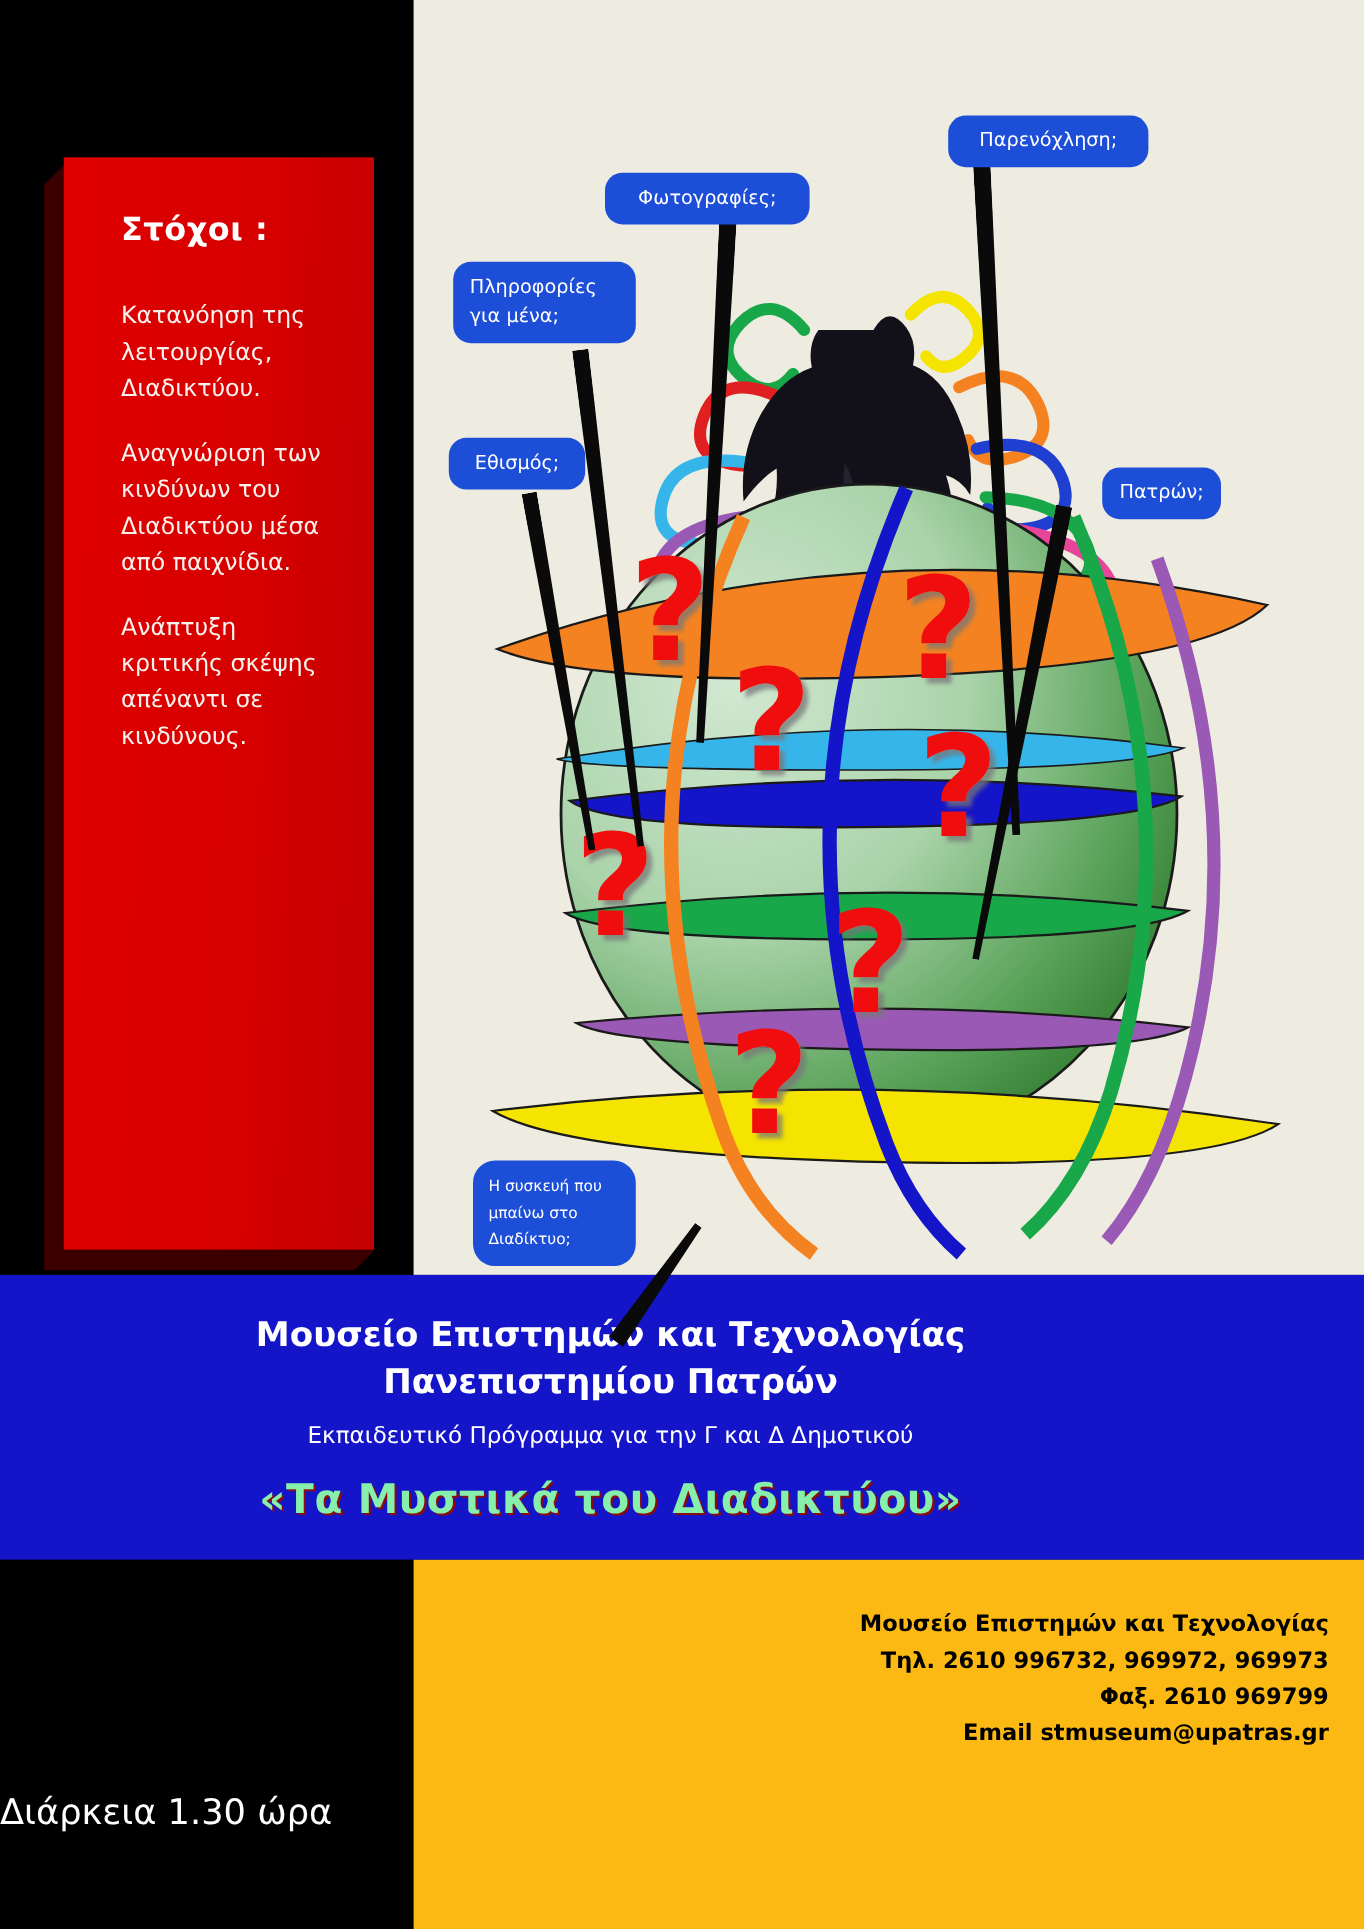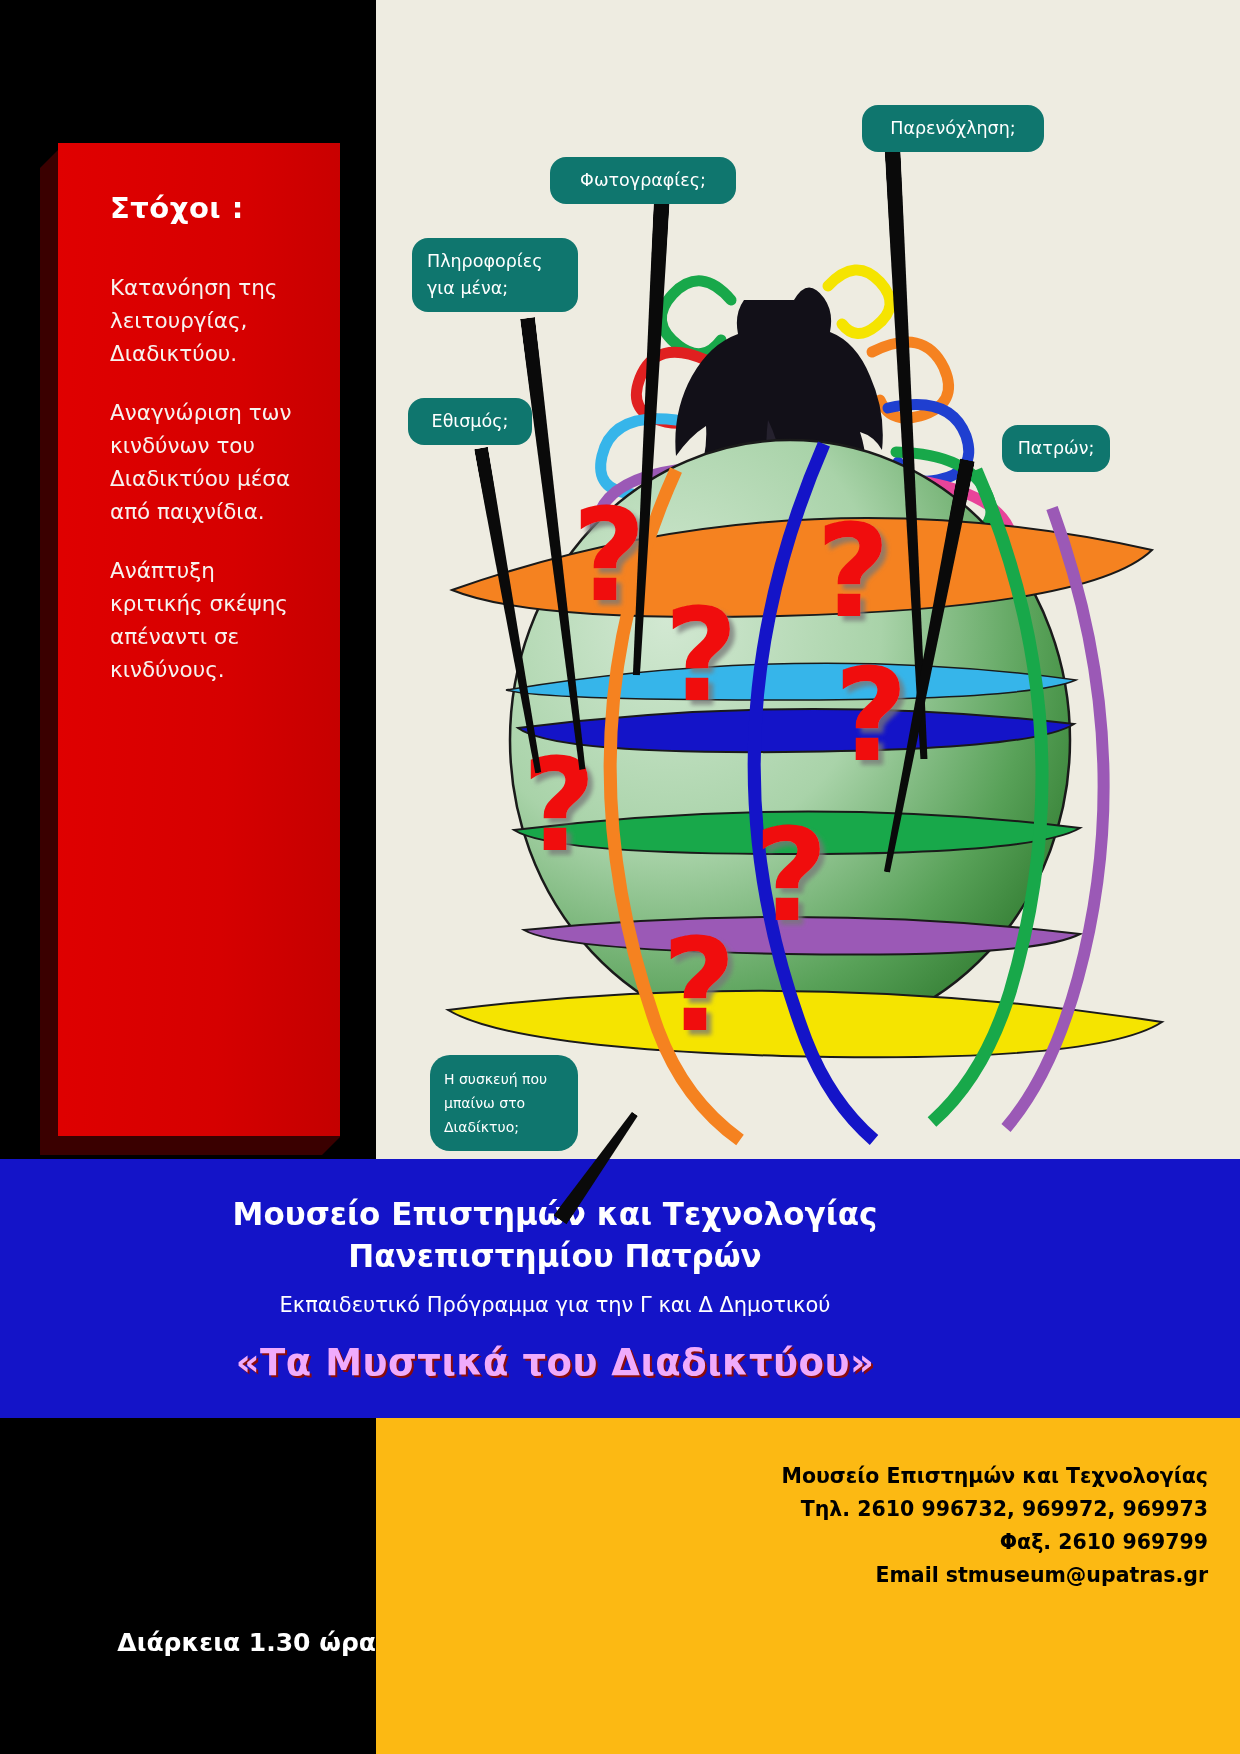--- a/index.html
+++ b/index.html
@@ -18,40 +18,40 @@
      box-shadow:inset 0 0 0 0 #000;}
   #goals-card .inner{padding:48px 26px 0 52px;}
   #goals-title{color:#ffffff;font-weight:bold;font-size:29px;letter-spacing:.5px;margin:0 0 46px 0;}
   .goal-item{color:#f7f3ef;font-size:21.5px;line-height:33px;margin:0 0 26px 0;}
 
   
   #globe-wrap{position:absolute;left:376px;top:0;width:864px;height:1159px;}
   #globe-svg{position:absolute;left:0;top:0;}
 
   
-  .callout{position:absolute;background:#0f766e;border-radius:16px;color:#ffffff;
+  .callout{position:absolute;background:#1d4ed8;border-radius:16px;color:#ffffff;
      font-size:17.5px;line-height:27px;padding:10px 15px;z-index:40;white-space:pre-line;}
   .callout.small{font-size:14px;line-height:24px;border-radius:20px;padding:12px 14px;}
   .leader{position:absolute;background:#0a0a0a;z-index:30;}
 
   
   #blue-band{position:absolute;left:0;top:1159px;width:1240px;height:259px;background:#1414c8;}
   #org-line1{position:absolute;left:0;top:1196px;width:1110px;text-align:center;color:#ffffff;
      font-size:31px;font-weight:bold;}
   #org-line2{position:absolute;left:0;top:1238px;width:1110px;text-align:center;color:#ffffff;
      font-size:31px;font-weight:bold;}
   #program-line{position:absolute;left:0;top:1293px;width:1110px;text-align:center;color:#ffffff;
      font-size:21px;}
-  #main-title{position:absolute;left:0;top:1341px;width:1110px;text-align:center;color:#f0abfc;
+  #main-title{position:absolute;left:0;top:1341px;width:1110px;text-align:center;color:#86efac;
      font-size:37px;font-weight:bold;letter-spacing:.5px;text-shadow:2px 2px 0 #8c0b0b;}
 
   
   #bottom-left{position:absolute;left:0;top:1418px;width:376px;height:336px;background:#000000;}
-  #duration{position:absolute;left:0;top:1628px;width:376px;text-align:right;color:#ffffff;
-     font-size:25px;font-weight:bold;}
+  #duration{position:absolute;left:0;top:1628px;width:376px;text-align:left;color:#ffffff;
+     font-size:32px;font-weight:normal;}
   #contact-box{position:absolute;left:376px;top:1418px;width:864px;height:336px;background:#fcb913;}
   #contact-inner{position:absolute;right:32px;top:42px;text-align:right;color:#000000;
      font-size:20.5px;font-weight:bold;line-height:33px;}
 </style>
 </head>
 <body>
 
 <div id="poster">
 
   <div id="top-area">

